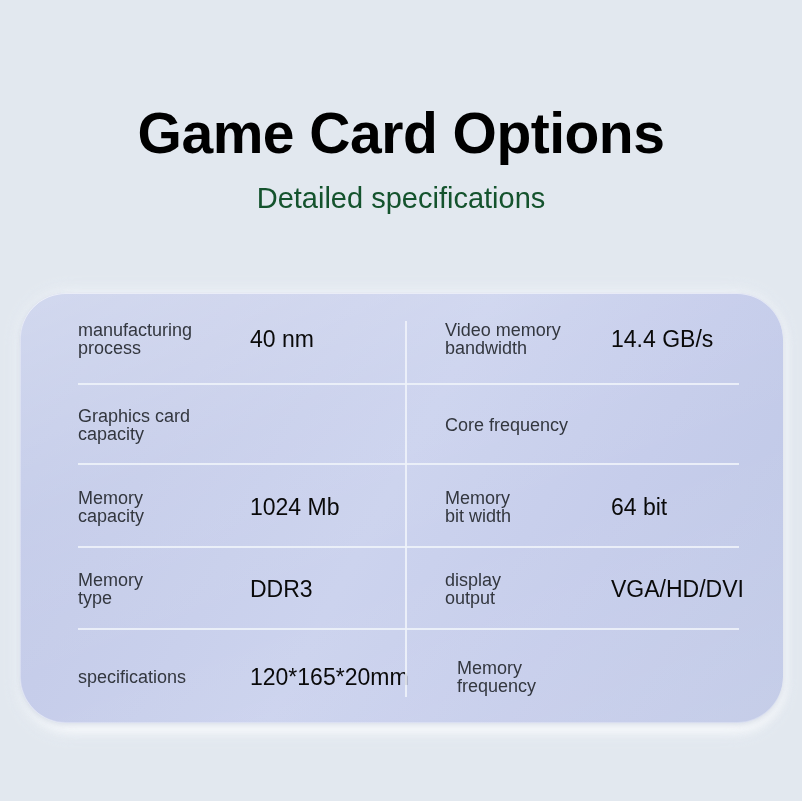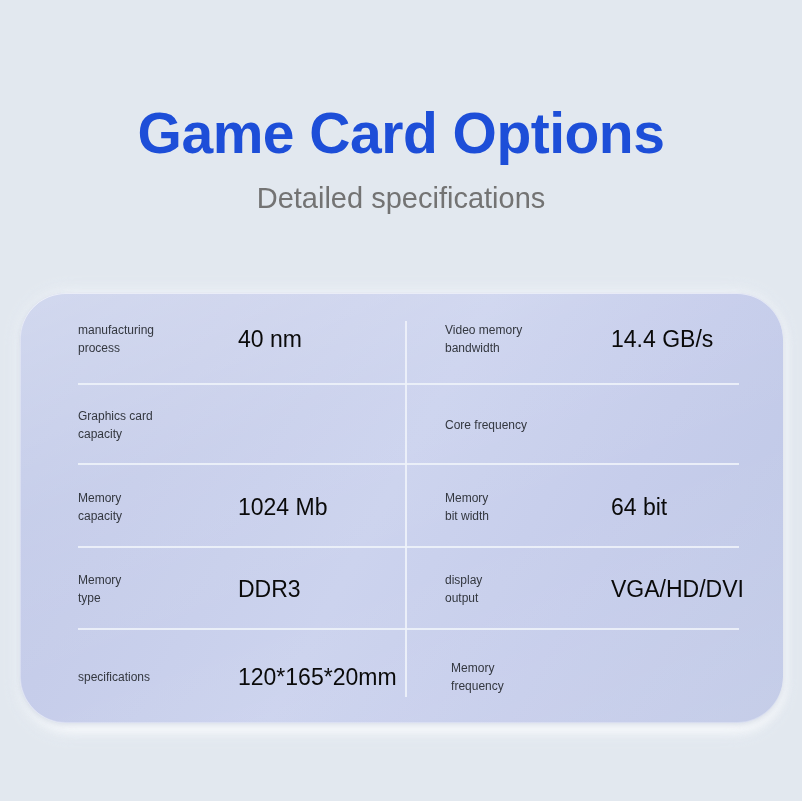--- a/index.html
+++ b/index.html
@@ -22,31 +22,31 @@
     left: 0;
     width: 802px;
     text-align: center;
   }
   #page-title {
     margin: 0;
     padding-top: 98px;
     font-size: 57px;
     line-height: 70px;
     font-weight: bold;
-    color: #1d4ed8;
+    color: #000000;
     letter-spacing: -0.5px;
     font-family: "Liberation Sans", sans-serif;
   }
   #page-subtitle {
     margin: 0;
     padding-top: 12px;
     font-size: 29px;
     line-height: 36px;
     font-weight: normal;
-    color: #737373;
+    color: #14532d;
     font-family: "Liberation Sans", sans-serif;
   }
 
   
   #spec-card-wrap {
     position: absolute;
     left: 12px;
     top: 284px;
     width: 778px;
     height: 456px;
@@ -157,38 +157,38 @@
   .spec-cell {
     display: flex;
     align-items: center;
     box-sizing: border-box;
     height: 100%;
   }
   .spec-cell.left  { width: 385px; padding-left: 58px; }
   .spec-cell.right { width: 378px; padding-left: 40px; }
 
   .spec-label {
-    font-size: 12px;
+    font-size: 18px;
     line-height: 18px;
     color: #33373f;
     font-family: "Liberation Sans", sans-serif;
     white-space: pre-line;
     width: 152px;
     flex: none;
   }
   .spec-cell.right .spec-label { width: 150px; }
 
   .spec-value {
     font-size: 23px;
     line-height: 28px;
     color: #0a0a0a;
     font-family: "Liberation Sans", sans-serif;
     white-space: nowrap;
   }
-  .spec-cell.left  .spec-value { margin-left: 8px; }
+  .spec-cell.left  .spec-value { margin-left: 20px; }
   .spec-cell.right .spec-value { margin-left: 16px; }
 </style>
 </head>
 <body>
 
 <div id="header">
   <h1 id="page-title">Game Card Options</h1>
   <h2 id="page-subtitle">Detailed specifications</h2>
 </div>
 

